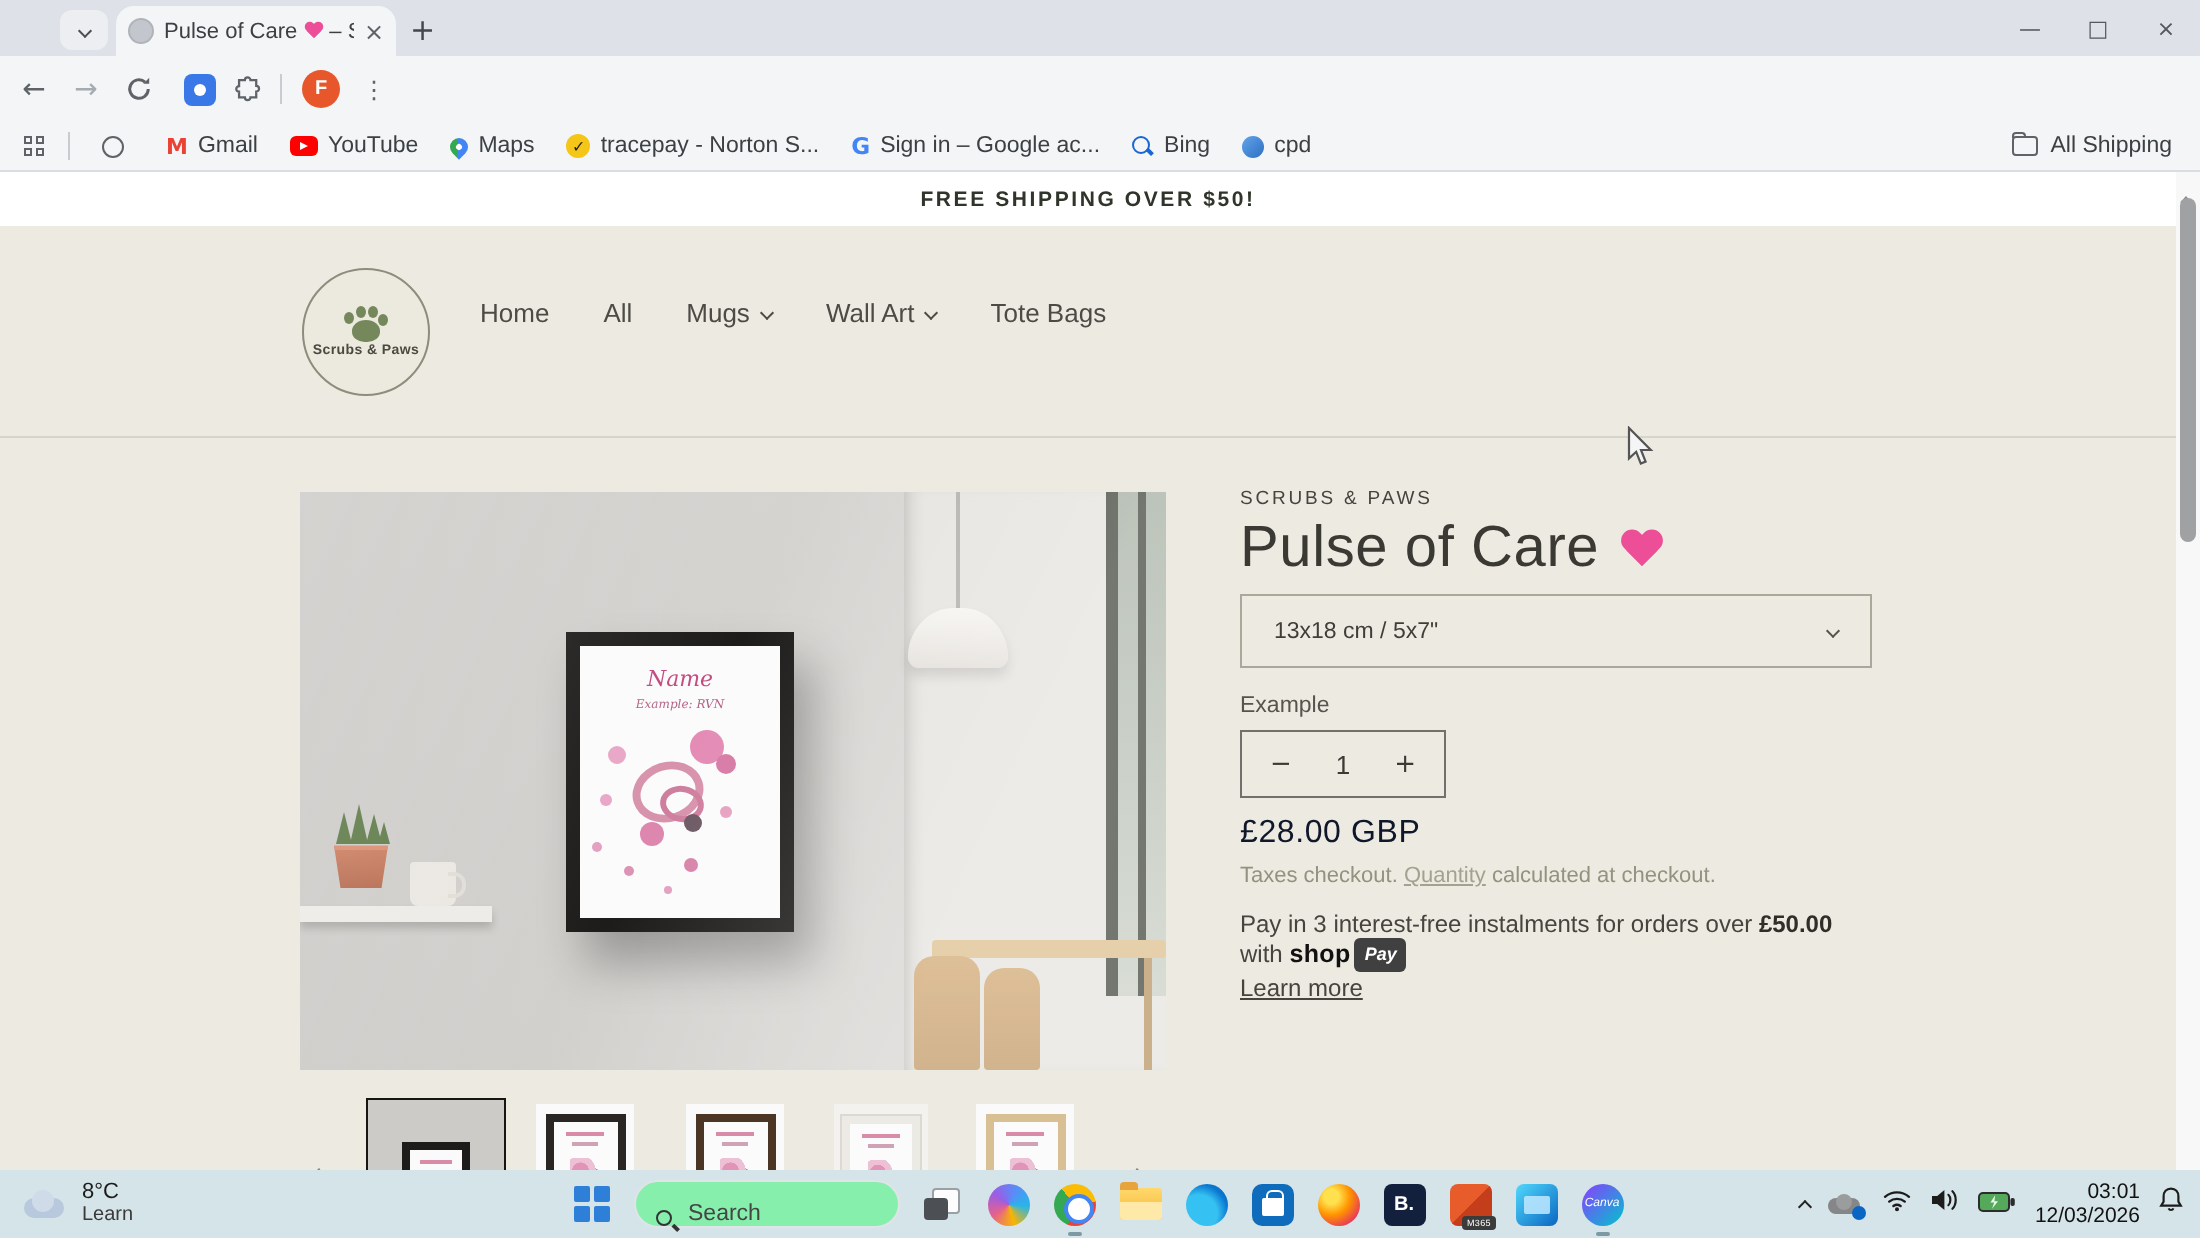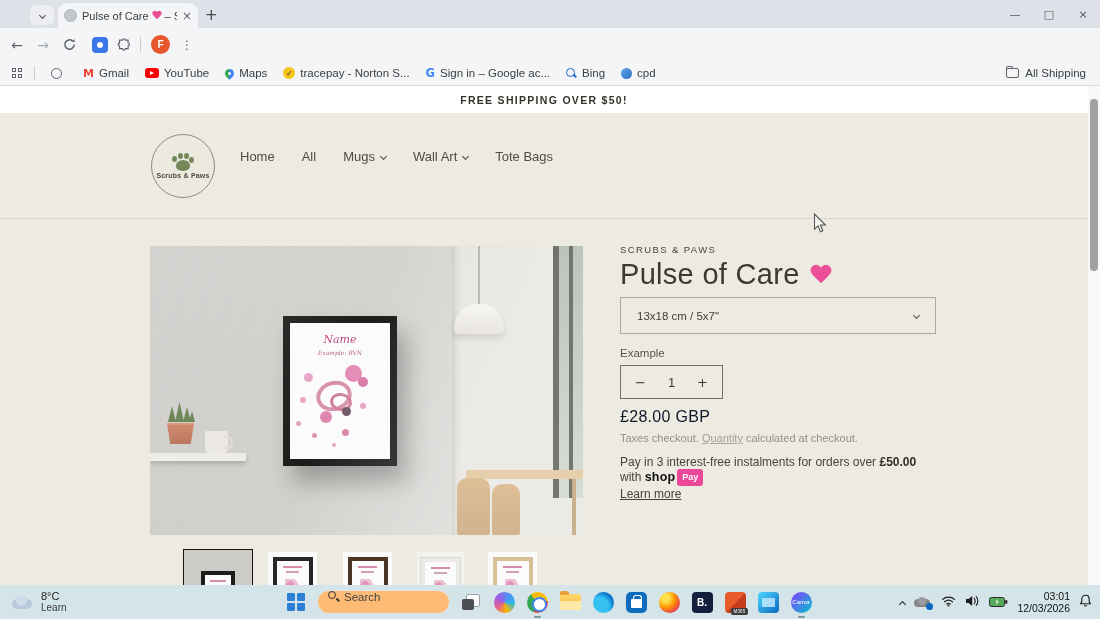--- a/index.html
+++ b/index.html
@@ -127,36 +127,36 @@
   .ptitle{margin-top:3px;font-size:29px;color:#3a3933;display:flex;align-items:center;letter-spacing:.3px}
   .field-label{font-size:11.5px;color:#55544d}
   .selectbox{margin-top:6px;height:37px;border:1px solid #aaa79b;display:flex;align-items:center;padding:0 16px;font-size:11.5px;color:#3f3e38;justify-content:space-between}
   .qty{margin-top:6px;width:103px;height:34px;border:1px solid #71706a;display:flex;align-items:center;justify-content:space-between;padding:0 14px;font-size:13px;color:#3b3a34}
   .price{margin-top:9px;font-size:16px;color:#0f172a;letter-spacing:.3px}
   .taxes{margin-top:6px;font-size:11px;color:#93917f}
   .taxes a{color:#a3a18f;text-decoration:underline}
   .instal{margin-top:11px;font-size:12px;color:#45443e;line-height:14px}
   .instal b{color:#2f2e29}
   .shopword{font-weight:700;color:#111;font-size:12.5px;letter-spacing:.2px}
-  .paybadge{display:inline-block;background:#ec4899;color:#fff;font-size:9px;font-weight:700;border-radius:3px;padding:1px 5px 2px;margin-left:2px;vertical-align:1px}
+  .paybadge{display:inline-block;background:#404040;color:#fff;font-size:9px;font-weight:700;font-style:italic;border-radius:3px;padding:1px 5px 2px;margin-left:2px;vertical-align:1px}
   .learnmore{margin-top:1px;font-size:12px;color:#45443e;text-decoration:underline}
 
   
   .taskbar{position:absolute;left:0;top:585px;width:1100px;height:34px;background:#d5e4e9;display:flex;align-items:center}
   .weather{display:flex;align-items:center;gap:7px;margin-left:10px}
   .wcloud{width:24px;height:15px;position:relative}
   .wcloud::before{content:"";position:absolute;left:2px;top:4px;width:20px;height:10px;border-radius:8px;background:#b9c9dd}
   .wcloud::after{content:"";position:absolute;left:6px;top:0;width:11px;height:11px;border-radius:50%;background:#cfdbe9}
   .wtext{line-height:12px}
   .wtemp{font-size:11px;color:#1c1c1c}
   .wcond{font-size:10px;color:#3a3a3a}
   .centerbar{position:absolute;left:284px;top:0;height:34px;display:flex;align-items:center;gap:9px}
   .startlogo{display:grid;grid-template-columns:8px 8px;grid-gap:1.5px}
   .startlogo i{width:8px;height:8px;background:#2e7fd8;border-radius:1px}
-  .tsearch{width:133px;height:24px;border-radius:12px;background:#fdba74;border:1px solid #dfe5e7;display:flex;align-items:flex-start;gap:8px;padding:0 10px;color:#454545;font-size:11.5px}
+  .tsearch{width:133px;height:24px;border-radius:12px;background:#86efac;border:1px solid #dfe5e7;display:flex;align-items:flex-end;gap:8px;padding:0 10px;color:#454545;font-size:11.5px}
   .mag{width:8px;height:8px;border:1.4px solid #333;border-radius:50%;position:relative}
   .mag::after{content:"";position:absolute;left:7px;top:7px;width:4px;height:1.6px;background:#333;transform:rotate(45deg)}
   .tbicon{width:24px;height:24px;position:relative;display:flex;align-items:center;justify-content:center}
   .rundot{position:absolute;left:9px;bottom:-4px;width:7px;height:2.4px;border-radius:2px;background:#7d9aa4}
   .i-taskview{position:relative;width:18px;height:16px}
   .i-taskview::before{content:"";position:absolute;right:0;top:0;width:12px;height:11px;background:#fdfdfd;border:1px solid #9aa0a6;border-radius:2px}
   .i-taskview::after{content:"";position:absolute;left:0;bottom:0;width:12px;height:11px;background:#4c4f54;border-radius:2px}
   .i-copilot{width:21px;height:21px;border-radius:50%;background:conic-gradient(from 20deg,#5a8bf7,#27b5ea,#f8b502,#e5618d,#9b5de5,#5a8bf7)}
   .i-chrome{width:21px;height:21px;border-radius:50%;background:conic-gradient(from -40deg,#fbbc05 0 120deg,#ea4335 0 240deg,#34a853 0 360deg);position:relative}
   .i-chrome::after{content:"";position:absolute;left:5px;top:5px;width:11px;height:11px;border-radius:50%;background:#fff;box-shadow:inset 0 0 0 2.6px #fff;border:2.5px solid #4285f4}

